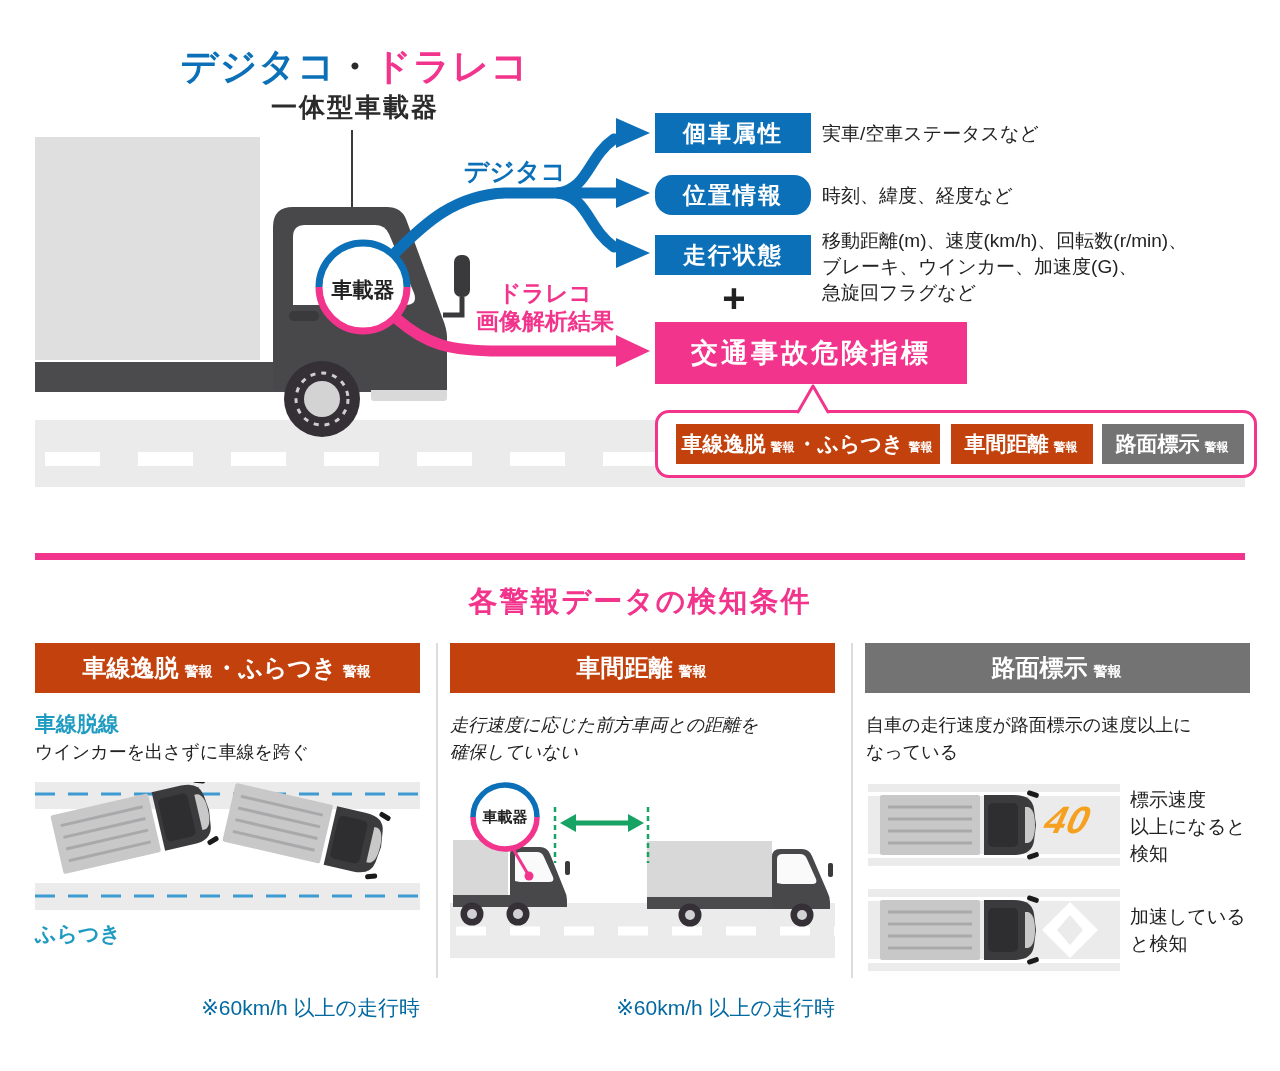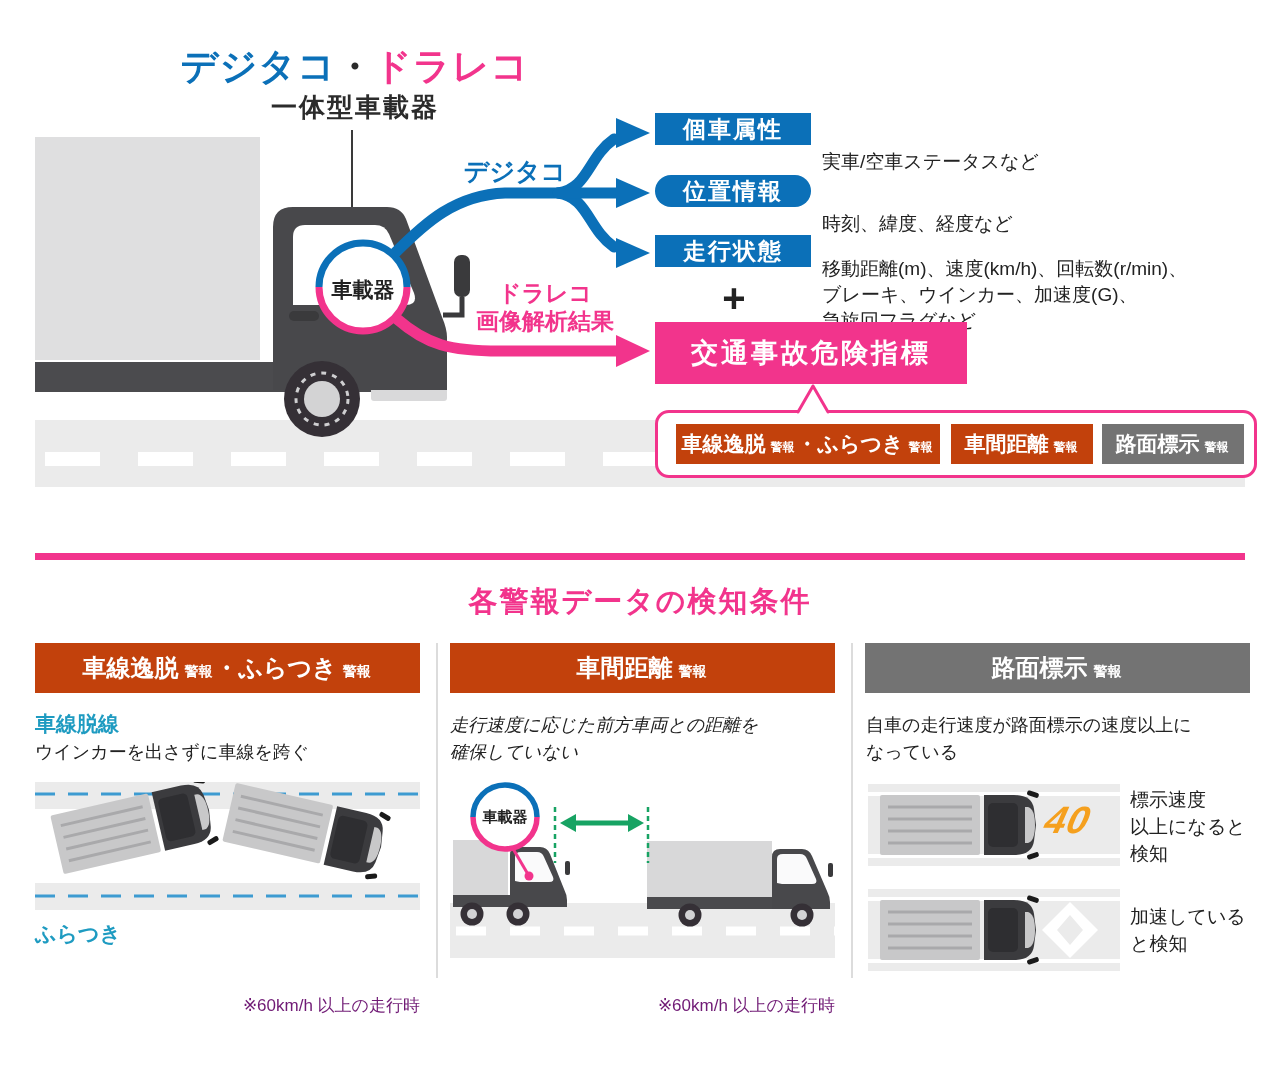--- a/index.html
+++ b/index.html
@@ -10,23 +10,23 @@
   
   .main-title{left:150px;top:42px;width:410px;text-align:center;font-size:37px;font-weight:800;letter-spacing:1px;}
   .t-blue{color:#0B70B8;} .t-dot{color:#2b2b2b;} .t-pink{color:#F2348C;}
   .sub-title{left:150px;top:90px;width:410px;text-align:center;font-size:26px;font-weight:600;color:#2b2b2b;letter-spacing:2px;}
   .conn-line{left:351px;top:130px;width:2px;height:113px;background:#3a3a3a;}
   .cargo-label{left:57px;top:243px;width:180px;text-align:center;font-size:25px;font-weight:700;color:#9E9E9E;letter-spacing:3px;}
   .device-label{left:318px;top:276px;width:90px;text-align:center;font-size:21px;font-weight:700;color:#222;}
   .digitaco-label{left:460px;top:155px;width:110px;text-align:center;font-size:25px;font-weight:800;color:#0B70B8;}
   .dorareco-label{left:455px;top:279px;width:180px;text-align:center;font-size:23px;font-weight:800;color:#F2348C;line-height:28px;}
   
-  .brow{left:655px;width:156px;height:32px;background:#0B70B8;color:#fff;font-size:23px;font-weight:700;
+  .brow{left:655px;width:156px;height:40px;background:#0B70B8;color:#fff;font-size:23px;font-weight:700;
         display:flex;align-items:center;justify-content:center;letter-spacing:2px;}
-  .bdesc{left:822px;font-size:19px;color:#222;line-height:26px;margin-top:28px;}
+  .bdesc{left:822px;font-size:19px;color:#222;line-height:26px;}
   .plus{left:714px;top:276px;width:40px;text-align:center;font-size:40px;font-weight:700;color:#222;}
   .risk-box{left:655px;top:322px;width:312px;height:62px;background:#F2348C;color:#fff;font-size:27px;font-weight:800;
             display:flex;align-items:center;justify-content:center;letter-spacing:3px;}
   
   .road-top{left:35px;top:420px;width:1210px;height:67px;background:#EBEBEB;}
   .road-top .dash{position:absolute;left:10px;top:32px;width:1190px;height:14px;
        background:repeating-linear-gradient(90deg,#fff 0 55px,transparent 55px 93px);}
   
   .badge-wrap{left:655px;top:410px;width:596px;height:62px;background:#fff;border:3px solid #F2348C;border-radius:14px;z-index:2;}
   .notch{left:796px;top:383px;z-index:3;}
@@ -37,21 +37,21 @@
   .big{font-size:21px;} .small{font-size:12px;margin:0 2px 0 5px;}
   
   .pink-divider{left:35px;top:553px;width:1210px;height:7px;background:#F2348C;}
   .section-title{left:0;top:582px;width:1280px;text-align:center;font-size:29px;font-weight:800;color:#F2348C;letter-spacing:2px;}
   
   .col-header{height:50px;color:#fff;font-weight:700;display:flex;align-items:baseline;justify-content:center;line-height:50px;}
   .col-header .big{font-size:24px;} .col-header .small{font-size:14px;margin:0 2px 0 6px;}
   .vdiv{top:643px;width:2px;height:335px;background:#DCDCDC;}
   .item-title{font-size:21px;font-weight:800;color:#1E9BC1;}
   .body-text{font-size:18px;color:#222;line-height:27px;}
-  .footnote{font-size:17px;color:#701a75;text-align:right;}
+  .footnote{font-size:21px;color:#0369a1;text-align:right;}
   .caption{font-size:19px;color:#222;line-height:27px;}
   .marking-40{left:1036px;top:799px;width:64px;text-align:center;font-size:38px;font-weight:800;color:#F5A01E;
               transform:skewX(-24deg);letter-spacing:1px;}
   svg{display:block;}
 </style>
 </head>
 <body>
 
 <div id="canvas">
 

